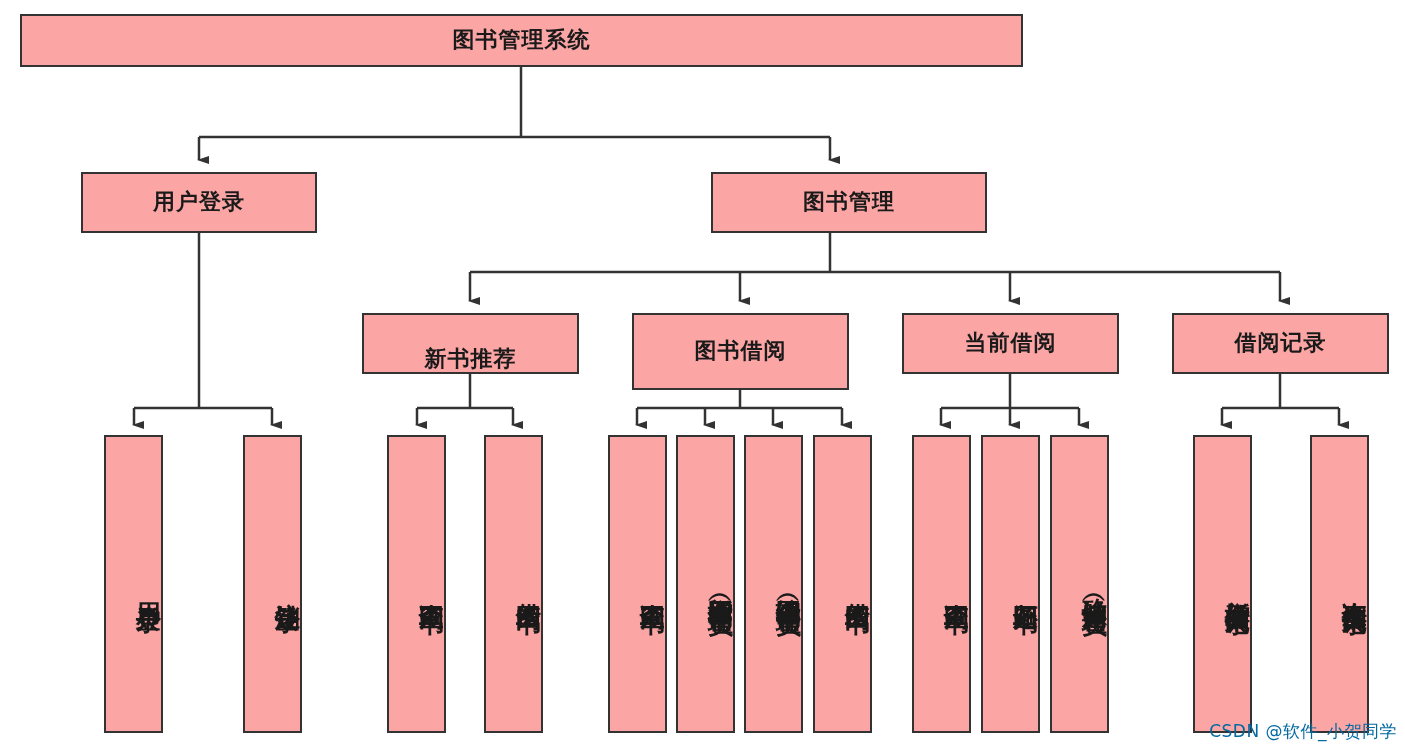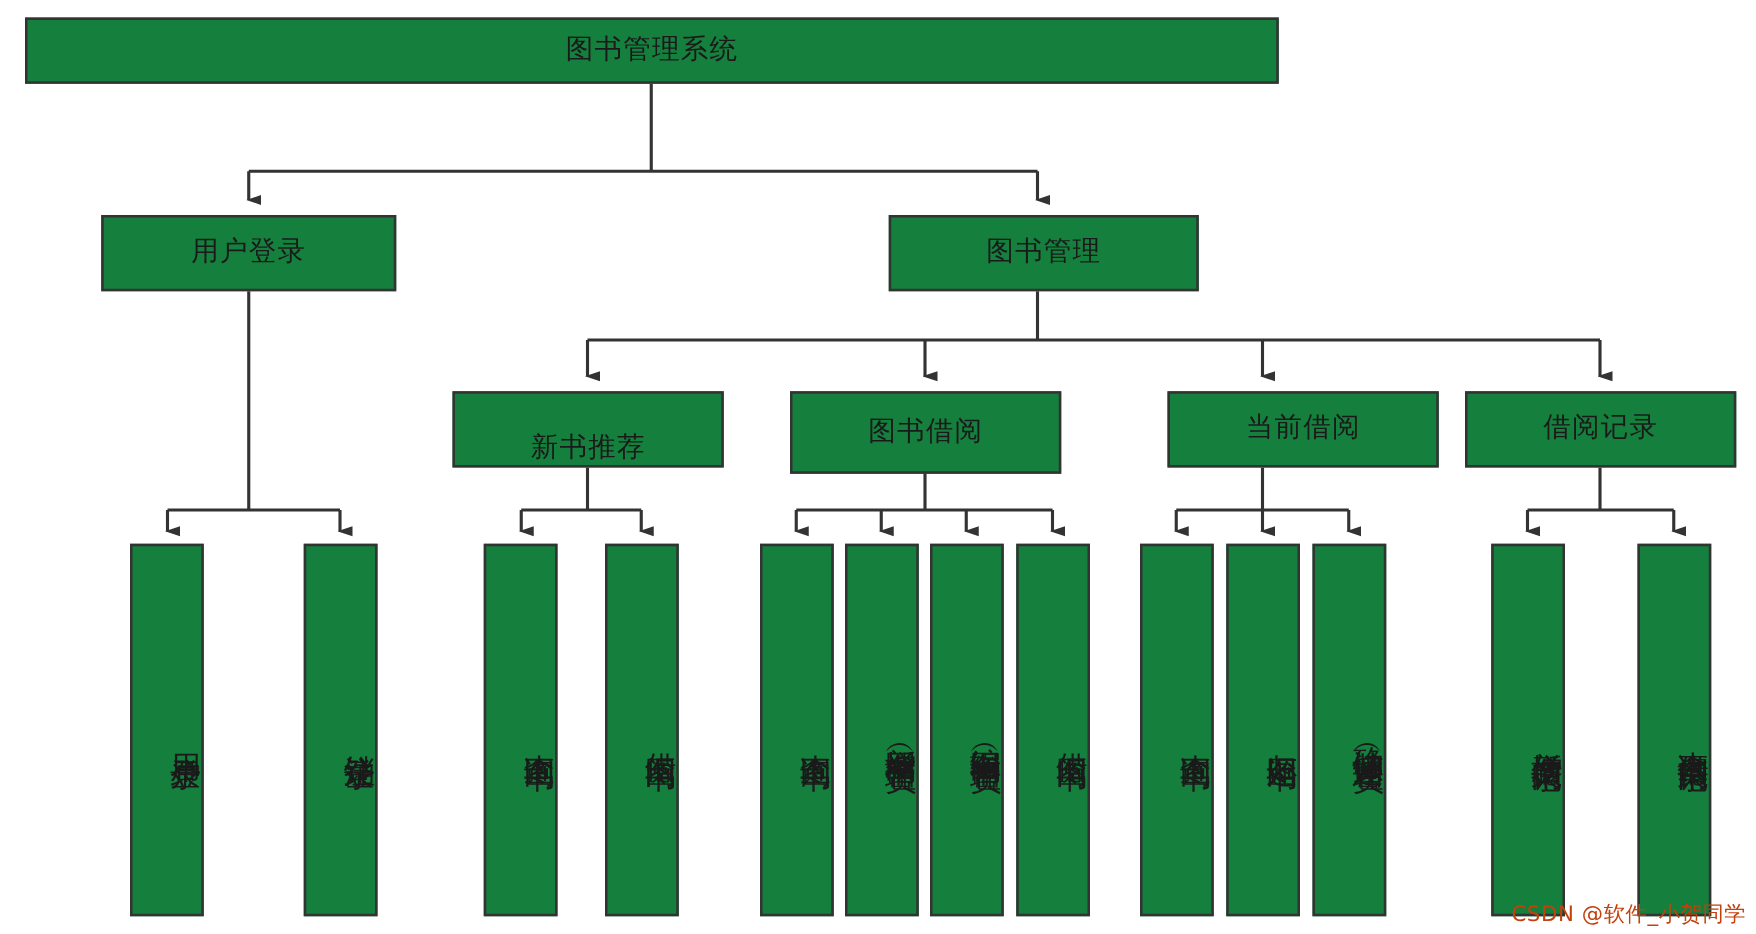--- a/index.html
+++ b/index.html
@@ -10,26 +10,27 @@
     font-family:"DejaVu Sans","Liberation Sans",sans-serif;
     overflow:hidden;
     position:relative;
   }
   #diagram{
     position:absolute;left:0;top:0;width:1405px;height:747px;
   }
   .node{
     position:absolute;
     box-sizing:border-box;
-    background:#15803d;
+    background:#fca5a5;
     border:2.5px solid #333333;
     display:flex;
     align-items:center;
     justify-content:center;
     color:#1a1a1a;
+    font-weight:bold;
   }
   .node.horiz{
     font-size:22px;
     letter-spacing:1px;
     line-height:1.2;
   }
   .node.vert{
     writing-mode:vertical-rl;
     text-orientation:upright;
     font-size:25px;
@@ -41,21 +42,21 @@
   }
   .node.vert span{
     writing-mode:vertical-rl;
     text-orientation:upright;
     display:block;
   }
   .watermark{
     position:absolute;
     right:8px;bottom:4px;
     font-size:17px;
-    color:#c2410c;
+    color:#0369a1;
     letter-spacing:0.5px;
     white-space:nowrap;
     pointer-events:none;
   }
   svg#edges{
     position:absolute;left:0;top:0;width:1405px;height:747px;
     pointer-events:none;
   }
 </style>
 </head>
@@ -113,31 +114,31 @@
     </g>
   </svg>
 
   <div class="node horiz" style="left:20px;top:14px;width:1003px;height:53px;">
     <span>图书管理系统</span>
   </div>
 
   <div class="node horiz" style="left:81px;top:172px;width:236px;height:61px;">
     <span>用户登录</span>
   </div>
-  <div class="node horiz" style="left:711px;top:172px;width:248px;height:61px;">
+  <div class="node horiz" style="left:711px;top:172px;width:276px;height:61px;">
     <span>图书管理</span>
   </div>
 
   <div class="node horiz" style="left:362px;top:313px;width:217px;height:61px;align-items:flex-end;">
     <span>新书推荐</span>
   </div>
-  <div class="node horiz" style="left:632px;top:313px;width:217px;height:66px;">
+  <div class="node horiz" style="left:632px;top:313px;width:217px;height:77px;">
     <span>图书借阅</span>
   </div>
-  <div class="node horiz" style="left:902px;top:313px;width:217px;height:61px;margin-left:32px;">
+  <div class="node horiz" style="left:902px;top:313px;width:217px;height:61px;">
     <span>当前借阅</span>
   </div>
   <div class="node horiz" style="left:1172px;top:313px;width:217px;height:61px;text-align:right;">
     <span>借阅记录</span>
   </div>
 
   <div class="node vert" style="left:104px;top:435px;width:59px;height:298px;">
     <span>用户登录</span>
   </div>
   <div class="node vert" style="left:243px;top:435px;width:59px;height:298px;">

